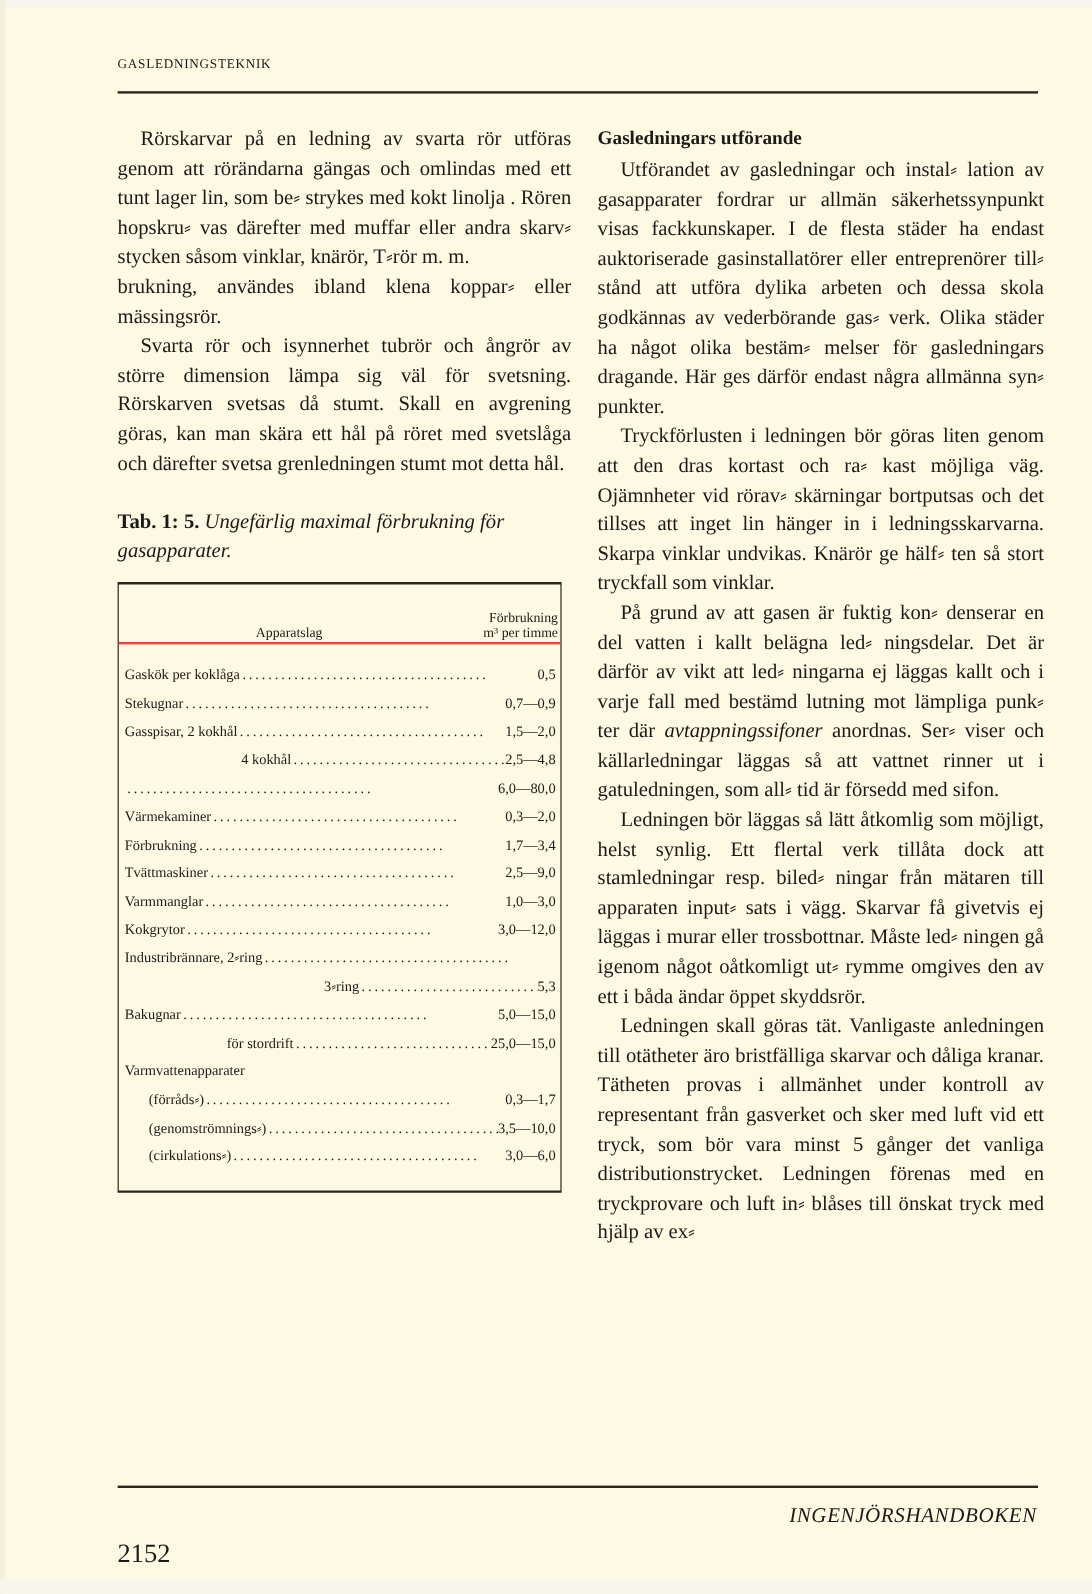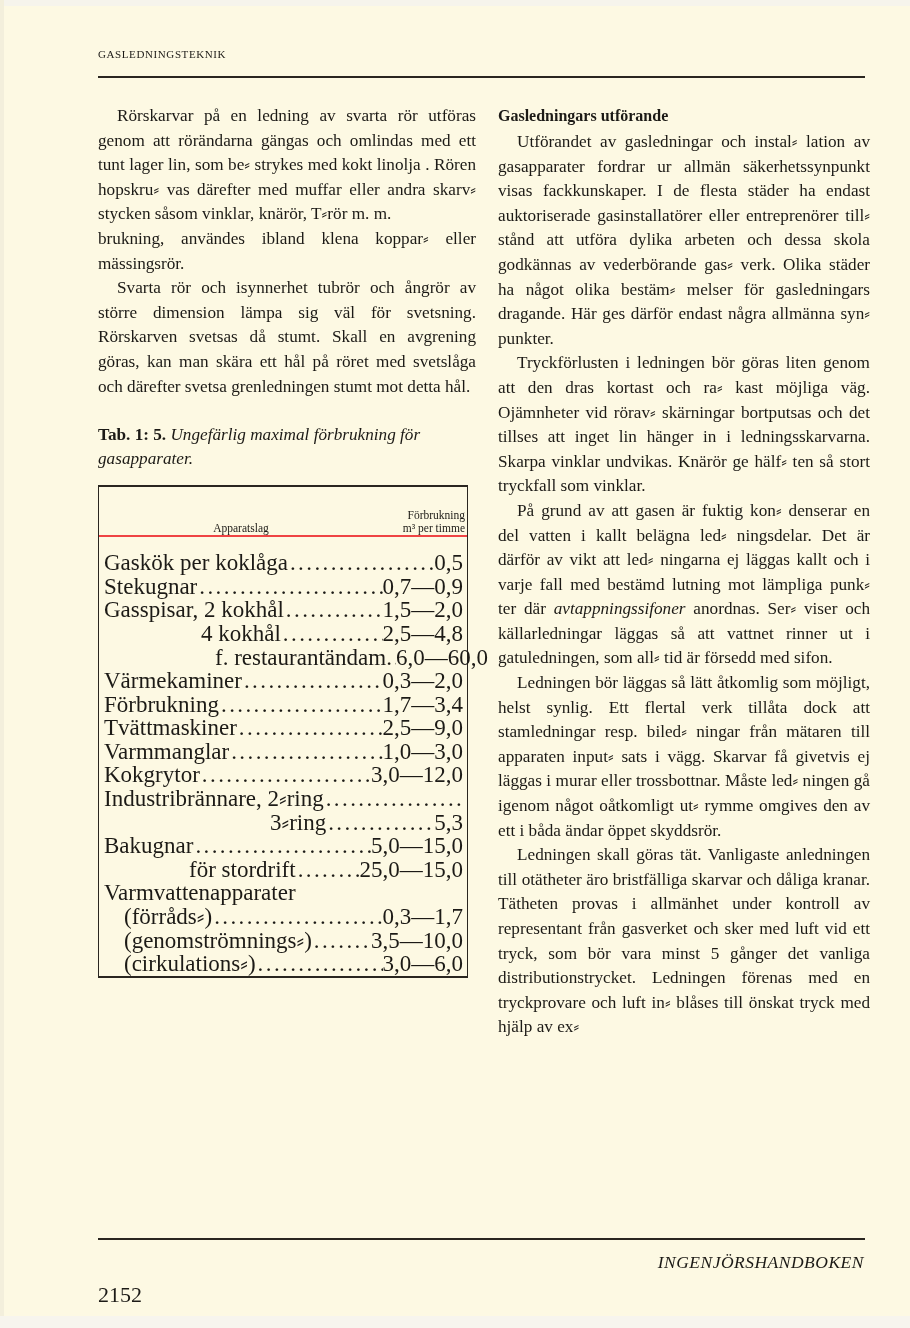--- a/index.html
+++ b/index.html
@@ -34,21 +34,21 @@
     .table-caption .tab-title { font-style:italic; }
 
     .table-box {
       position:relative; margin-top:14px; width:368px;
       border-top:2px solid #2a2620; border-bottom:2px solid #2a2620;
       border-left:1.5px solid #2a2620; border-right:1.5px solid #2a2620;
     }
     .table-head { display:flex; align-items:flex-end; height:48px; border-bottom:2px solid #ef4444; font-size:11.5px; line-height:13px; }
     .th-left { flex:1; text-align:center; padding-left:18px; }
     .th-right { width:100px; text-align:right; padding-right:2px; }
-    .table-body { padding:14px 0 0 5px; font-size:23px; line-height:23.6px; }
+    .table-body { padding:14px 0 16px 5px; font-size:12px; line-height:23.6px; }
     .trow { display:flex; white-space:nowrap; }
     .trow .lbl { }
     .trow .dots { flex:1; overflow:hidden; letter-spacing:2.4px; padding:0 2px; }
     .trow .val { text-align:right; padding-right:4px; }
     .trow.indent1 .lbl { padding-left:20px; }
     .trow.indent2 .lbl { padding-left:97px; }
     .trow.indent3 .lbl { padding-left:111px; }
     .trow.indent4 .lbl { padding-left:166px; }
     .trow.indent5 .lbl { padding-left:85px; }
 
@@ -99,23 +99,22 @@
           <span class="lbl">Gasspisar, 2 kokhål</span>
           <span class="dots">......................................</span>
           <span class="val">1,5—2,0</span>
         </div>
         <div class="trow indent2">
           <span class="lbl">4 kokhål</span>
           <span class="dots">......................................</span>
           <span class="val">2,5—4,8</span>
         </div>
         <div class="trow indent3">
-          <span class="lbl">f. restaurantändam.</span>
           <span class="dots">......................................</span>
-          <span class="val">6,0—60,0</span>
+          <span class="val">6,0—80,0</span>
         </div>
         <div class="trow ">
           <span class="lbl">Värmekaminer</span>
           <span class="dots">......................................</span>
           <span class="val">0,3—2,0</span>
         </div>
         <div class="trow ">
           <span class="lbl">Förbrukning</span>
           <span class="dots">......................................</span>
           <span class="val">1,7—3,4</span>

